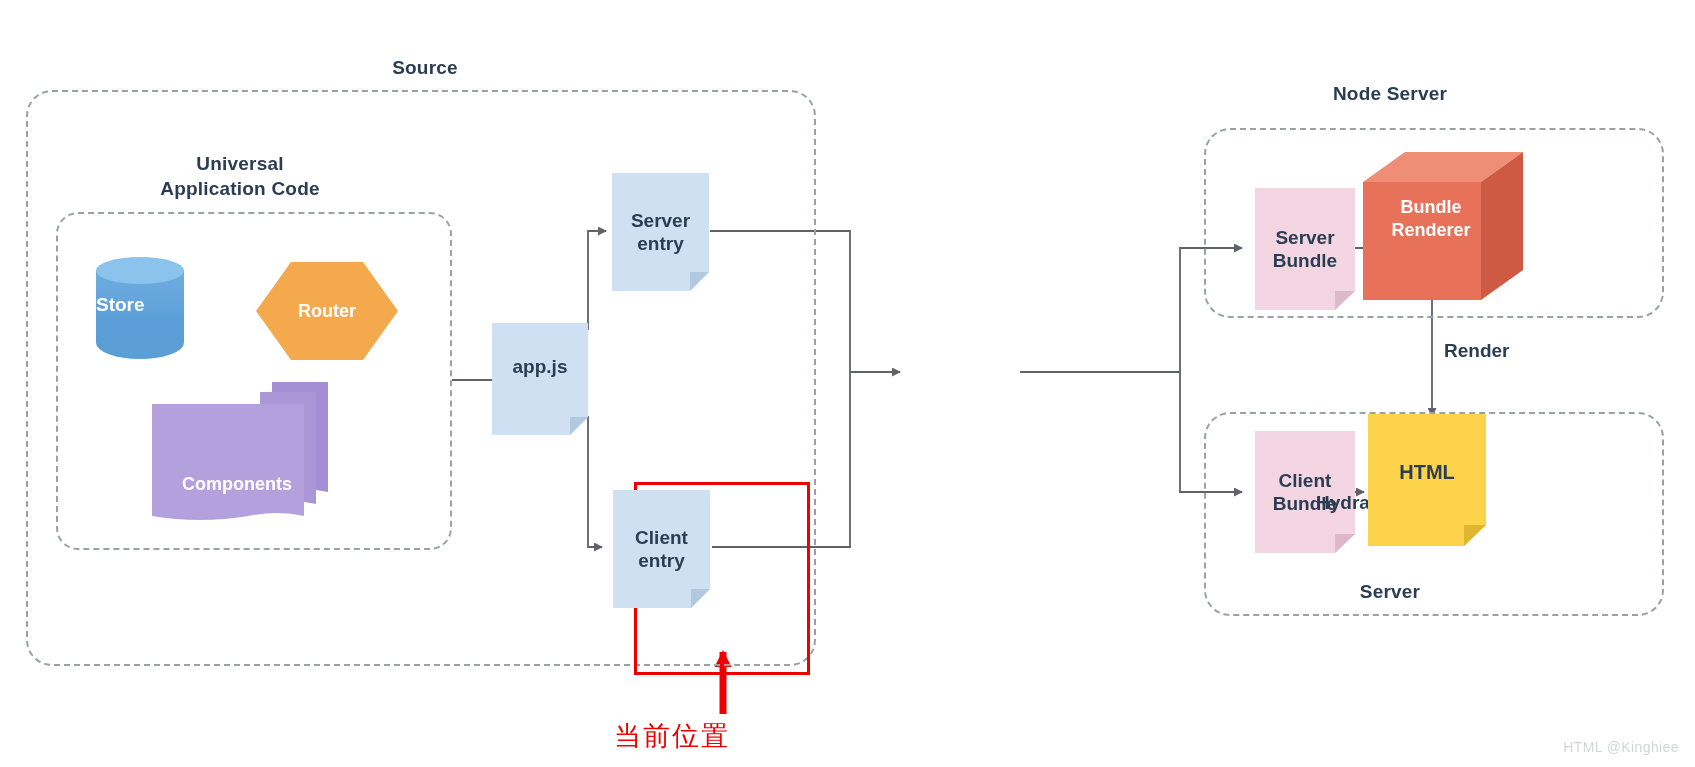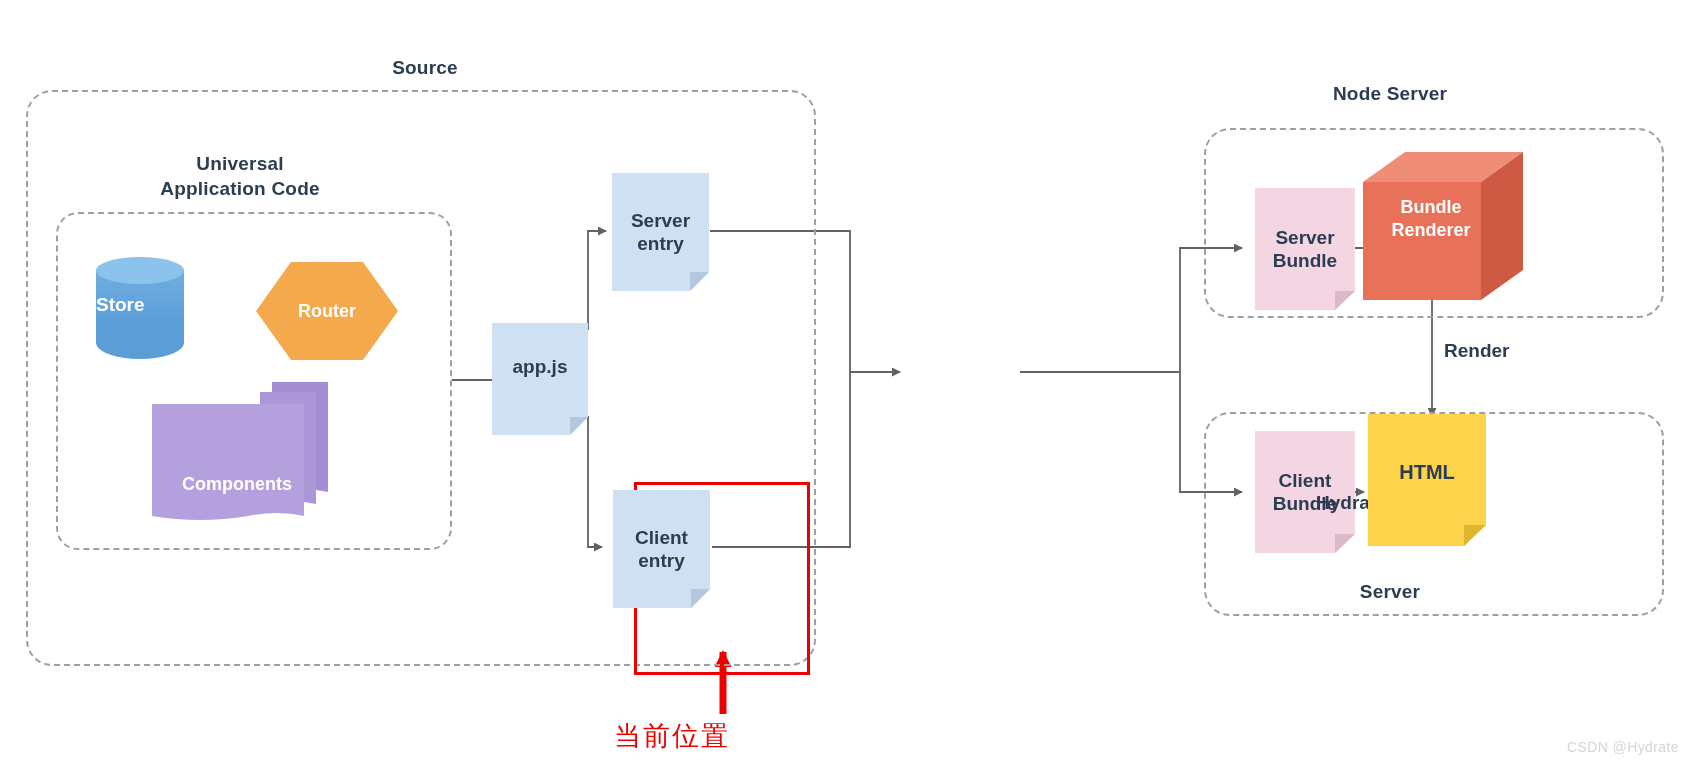--- a/index.html
+++ b/index.html
@@ -305,15 +305,15 @@
   <div class="edge-label" style="left:1268px;top:492px;margin-left:48px;">Hydrate</div>
 
   <div class="file" style="left:1368px;top:414px;width:118px;height:144px;font-size:20px;color:#2b3d52;">
     <svg class="fshape" viewBox="0 0 118 132" xmlns="http://www.w3.org/2000/svg">
       <path d="M0,0 H118 V111 L96,132 H0 Z" fill="#fcd34b"></path>
       <path d="M118,111 L96,132 V111 Z" fill="#e0b630"></path>
     </svg>
     <div class="flabel" style="margin-bottom:28px;">HTML</div>
   </div>
 
-  <div class="watermark" style="right:16px;bottom:12px;">CSDN @Hydrate</div>
+  <div class="watermark" style="right:16px;bottom:12px;">HTML @Kinghiee</div>
 
 </div>
 
 </body></html>

